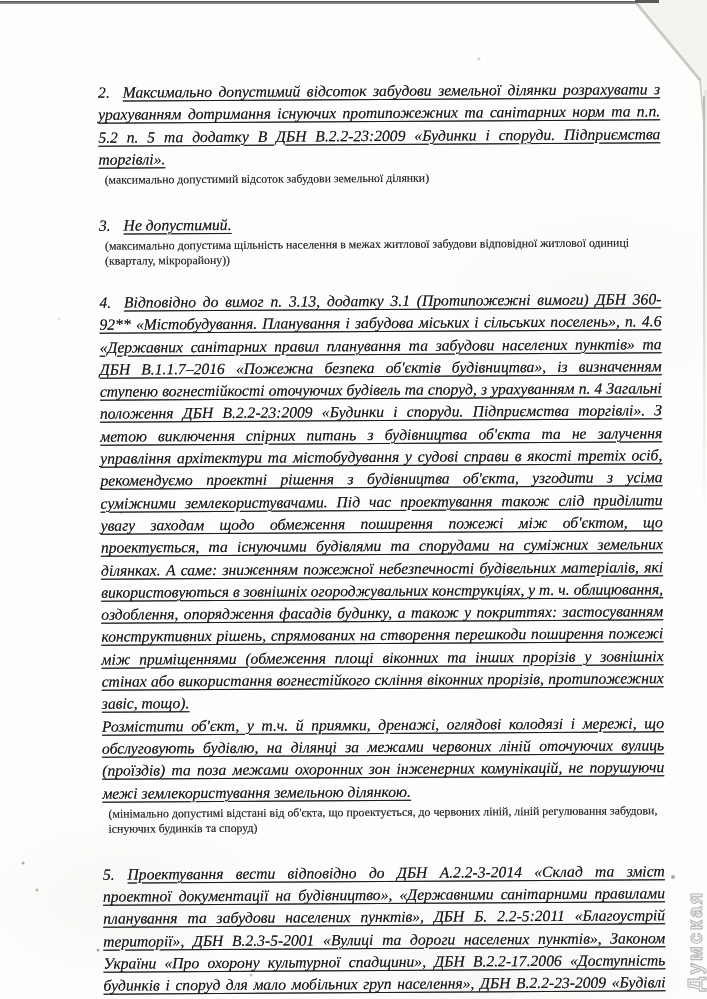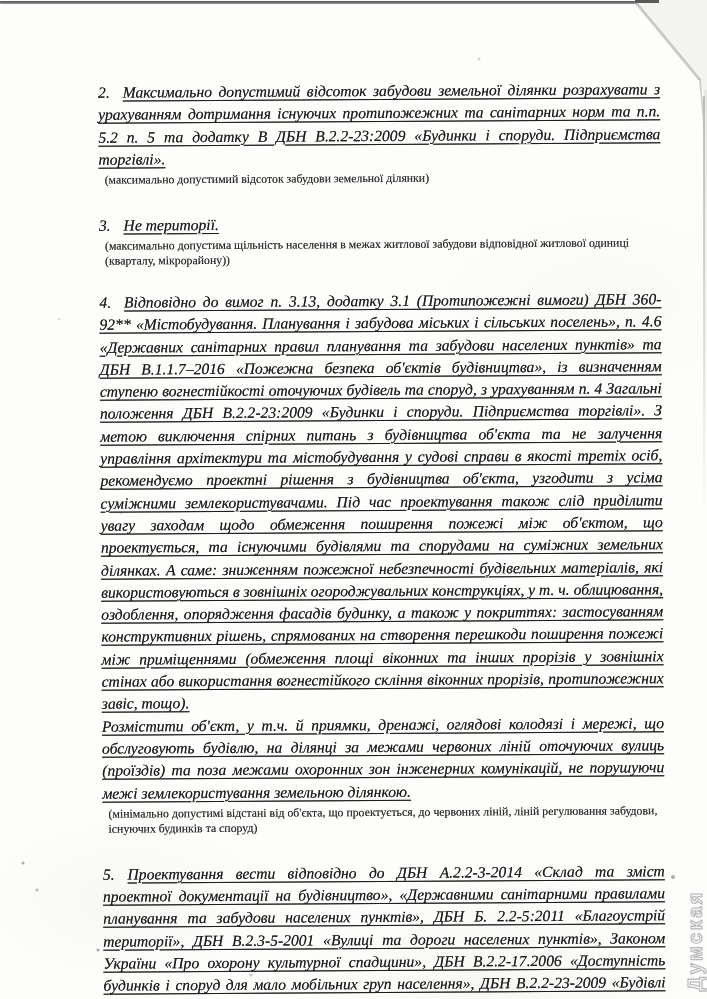--- a/index.html
+++ b/index.html
@@ -104,21 +104,21 @@
 
   <div class="right-shade"></div>
   <div class="right-edge"></div>
   <div class="speckles"></div>
 
   <div class="content">
 
     <p class="item"><span class="num">2.</span><span class="utext">Максимально допустимий відсоток забудови земельної ділянки розрахувати з урахуванням дотримання існуючих протипожежних та санітарних норм та  п.п. 5.2 п. 5 та додатку В ДБН В.2.2-23:2009 «Будинки і споруди. Підприємства торгівлі».</span></p>
     <p class="note">(максимально допустимий відсоток забудови земельної ділянки)</p>
 
-    <p class="item"><span class="num">3.</span><span class="utext">Не території.</span></p>
+    <p class="item"><span class="num">3.</span><span class="utext">Не допустимий.</span></p>
     <p class="note note-tight">(максимально допустима щільність населення в межах житлової забудови відповідної житлової одиниці (кварталу, мікрорайону))</p>
 
     <p class="item"><span class="num">4.</span><span class="utext">Відповідно до вимог п. 3.13, додатку 3.1 (Протипожежні вимоги) ДБН 360-92** «Містобудування. Планування і забудова міських і сільських поселень», п. 4.6 «Державних санітарних правил планування та забудови населених пунктів» та ДБН В.1.1.7–2016 «Пожежна безпека об'єктів будівництва», із визначенням ступеню вогнестійкості оточуючих будівель та споруд, з урахуванням п. 4 Загальні положення  ДБН В.2.2-23:2009 «Будинки і споруди. Підприємства торгівлі». З метою виключення спірних питань з будівництва об'єкта та не залучення управління архітектури та містобудування у судові справи в якості третіх осіб, рекомендуємо проектні рішення з будівництва об'єкта, узгодити з усіма суміжними землекористувачами. Під час проектування також слід приділити увагу заходам щодо обмеження поширення пожежі між об'єктом, що проектується, та існуючими будівлями та спорудами на суміжних земельних ділянках. А саме: зниженням пожежної небезпечності будівельних матеріалів, які використовуються в зовнішніх огороджувальних конструкціях, у т. ч. облицювання, оздоблення, опорядження фасадів будинку, а також у покриттях: застосуванням конструктивних рішень, спрямованих на створення перешкоди поширення пожежі між приміщеннями (обмеження площі віконних та інших прорізів у зовнішніх стінах або використання вогнестійкого скління віконних прорізів, протипожежних завіс, тощо).</span></p>
     <p class="item cont"><span class="utext">Розмістити об'єкт, у т.ч. й приямки, дренажі, оглядові колодязі і мережі, що обслуговують будівлю, на ділянці за межами червоних ліній оточуючих вулиць (проїздів) та поза межами охоронних зон інженерних комунікацій, не порушуючи межі землекористування земельною ділянкою.</span></p>
     <p class="note">(мінімально допустимі відстані від об'єкта, що проектується, до червоних ліній, ліній регулювання забудови, існуючих будинків та споруд)</p>
 
     <p class="item"><span class="num">5.</span><span class="utext">Проектування вести відповідно до ДБН А.2.2-3-2014 «Склад та зміст проектної документації на будівництво», «Державними санітарними правилами планування та забудови населених пунктів», ДБН Б. 2.2-5:2011 «Благоустрій території», ДБН В.2.3-5-2001 «Вулиці та дороги населених пунктів», Законом України «Про охорону культурної спадщини», ДБН В.2.2-17.2006 «Доступність будинків і споруд для мало мобільних груп населення», ДБН В.2.2-23-2009 «Будівлі та споруди. Підприємства торгівлі», ДБН В.2.2-9-2009 «Громадські будинки та споруди. Основні положення»,</span></p>
 
   </div>
 

